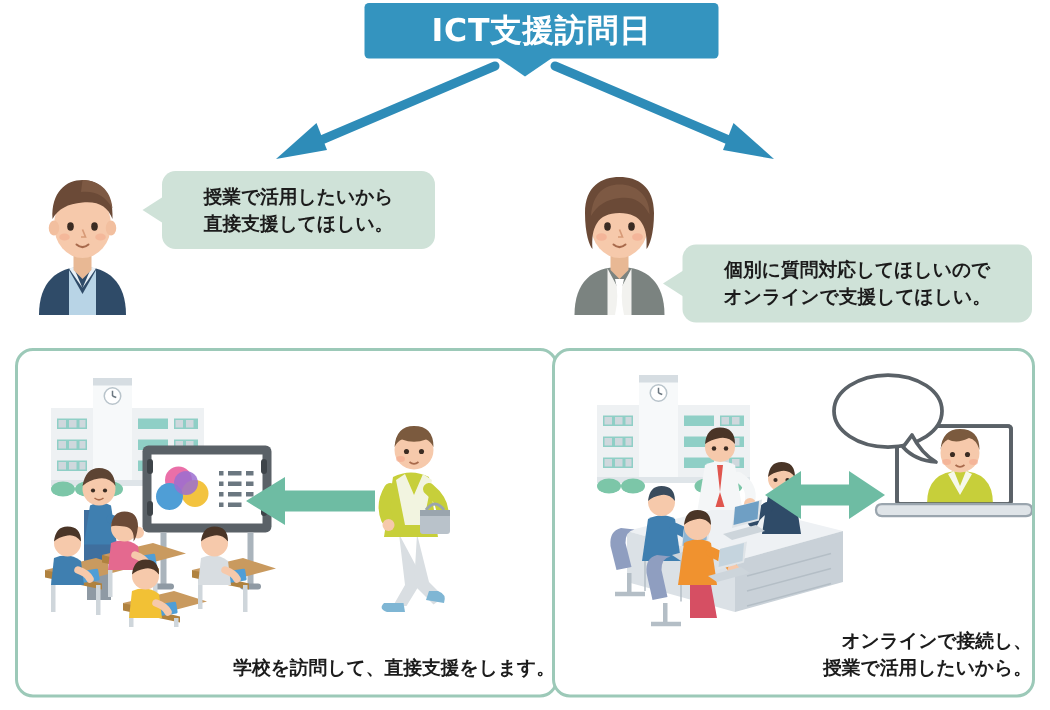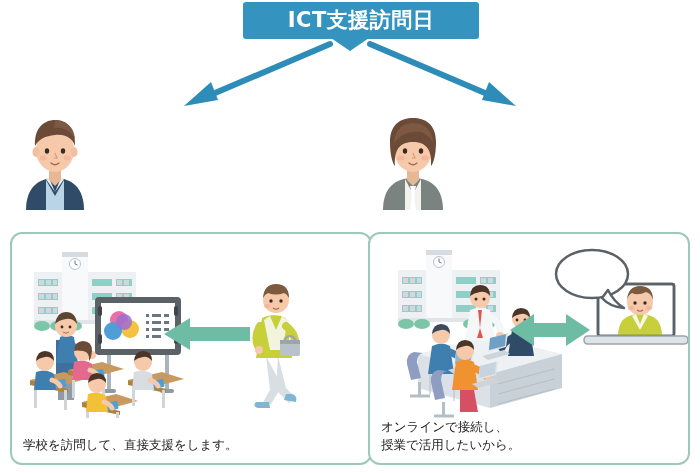--- a/index.html
+++ b/index.html
@@ -55,22 +55,22 @@
 
   
   .panel{
     position:absolute;border:2px solid #9cc9b8;border-radius:12px;
     background:#ffffff;box-sizing:border-box;
   }
   #panel-left{left:10px;top:232px;width:362px;height:233px;}
   #panel-right{left:368px;top:232px;width:322px;height:233px;}
   .panel-caption{
     position:absolute;left:0;right:0;bottom:9px;
-    text-align:left;color:#1c1c1c;
-    font-size:12.5px;font-weight:normal;line-height:1.45;margin-left:11px;
+    text-align:right;color:#1c1c1c;
+    font-size:12.5px;font-weight:bold;line-height:1.45;margin-left:11px;
   }
   .scene{position:absolute;left:0;top:0;right:0;height:180px;}
   .scene svg{display:block;}
 </style>
 </head>
 <body>
 
 <div class="stage">
 
   <div class="banner">
@@ -109,20 +109,24 @@
     <ellipse cx="29" cy="39" rx="2.2" ry="2.8" fill="#3a2b22"></ellipse>
     <ellipse cx="45" cy="39" rx="2.2" ry="2.8" fill="#3a2b22"></ellipse>
 
     <ellipse cx="25" cy="46" rx="3.5" ry="2.4" fill="#f3a98d" opacity=".55"></ellipse>
     <ellipse cx="49" cy="46" rx="3.5" ry="2.4" fill="#f3a98d" opacity=".55"></ellipse>
 
     <path d="M37 41 l2 5 h-3" fill="none" stroke="#d79a77" stroke-width="1.1"></path>
     <path d="M33 51 q4 3.5 8 0" fill="none" stroke="#a86a4c" stroke-width="1.3" stroke-linecap="round"></path>
   </svg>
 
+  <div class="bubble" id="bubble-left">
+    <span class="bubble-text">授業で活用したいから</span>
+    <span class="bubble-text">直接支援してほしい。</span>
+  </div>
 
   <svg class="avatar" style="left:376px;top:112px;" width="74" height="98" viewBox="0 0 74 98">
 
     <path d="M7 98 C7 76 19 66 37 66 C55 66 67 76 67 98 Z" fill="#7b8380"></path>
 
     <path d="M29 67 L37 82 L45 67 L45 98 L29 98 Z" fill="#f2f2ef"></path>
     <path d="M34 74 q3 10 0 24 h6 q-3 -14 0 -24 Z" fill="#ffffff"></path>
 
     <path d="M31 56 h12 v12 l-6 6 l-6 -6 Z" fill="#e8b894"></path>
 
@@ -134,20 +138,24 @@
 
     <ellipse cx="29" cy="39" rx="2.2" ry="2.8" fill="#3a2b22"></ellipse>
     <ellipse cx="45" cy="39" rx="2.2" ry="2.8" fill="#3a2b22"></ellipse>
 
     <ellipse cx="25" cy="46" rx="3.6" ry="2.5" fill="#f3a98d" opacity=".6"></ellipse>
     <ellipse cx="49" cy="46" rx="3.6" ry="2.5" fill="#f3a98d" opacity=".6"></ellipse>
     <path d="M37 41 l2 5 h-3" fill="none" stroke="#d79a77" stroke-width="1.1"></path>
     <path d="M33 51 q4 3.5 8 0" fill="none" stroke="#a86a4c" stroke-width="1.3" stroke-linecap="round"></path>
   </svg>
 
+  <div class="bubble" id="bubble-r2">
+    <span class="bubble-text">個別に質問対応してほしいので</span>
+    <span class="bubble-text">オンラインで支援してほしい。</span>
+  </div>
 
   <div class="panel" id="panel-left">
     <div class="scene">
       <svg width="326" height="185" viewBox="0 0 326 185">
 
         <g>
           <rect x="22" y="38" width="102" height="50" fill="#eef1f3"></rect>
           <rect x="50" y="18" width="26" height="70" fill="#f7f9fa"></rect>
           <rect x="50" y="18" width="26" height="5" fill="#d6dde2"></rect>
           <circle cx="63" cy="30" r="5.5" fill="#ffffff" stroke="#b9c4cb" stroke-width="1"></circle>

